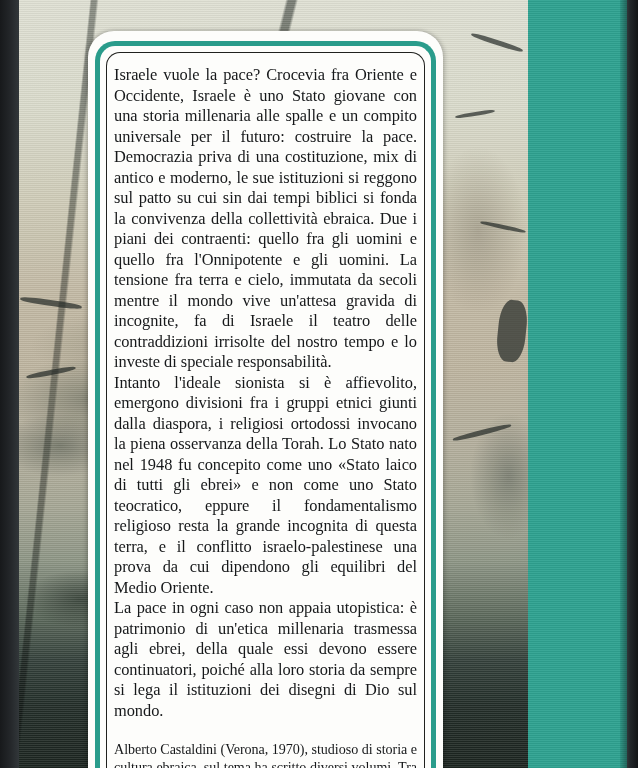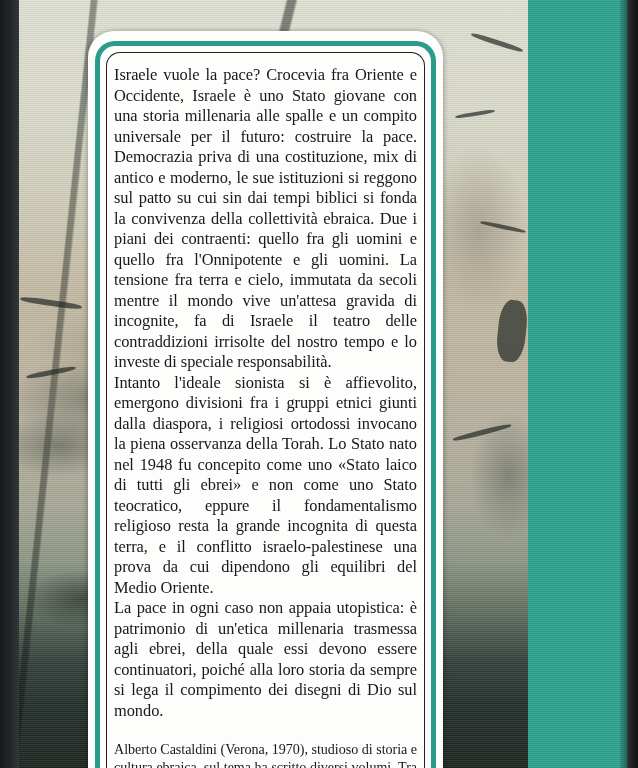--- a/index.html
+++ b/index.html
@@ -201,21 +201,21 @@
 
   <div class="card">
     <div class="teal-rule"></div>
     <div class="black-rule"></div>
 
     <div class="text-area">
 
       <div class="blurb">
         <p>Israele vuole la pace? Crocevia fra Oriente e Occidente, Israele è uno Stato giovane con una storia millenaria alle spalle e un compito universale per il futuro: costruire la pace. Democrazia priva di una costituzione, mix di antico e moderno, le sue istituzioni si reggono sul patto su cui sin dai tempi biblici si fonda la convivenza della collettività ebraica. Due i piani dei contraenti: quello fra gli uomini e quello fra l'Onnipotente e gli uomini. La tensione fra terra e cielo, immutata da secoli mentre il mondo vive un'attesa gravida di incognite, fa di Israele il teatro delle contraddizioni irrisolte del nostro tempo e lo investe di speciale responsabilità.</p>
         <p>Intanto l'ideale sionista si è affievolito, emergono divisioni fra i gruppi etnici giunti dalla diaspora, i religiosi ortodossi invocano la piena osservanza della Torah. Lo Stato nato nel 1948 fu concepito come uno «Stato laico di tutti gli ebrei» e non come uno Stato teocratico, eppure il fondamentalismo religioso resta la grande incognita di questa terra, e il conflitto israelo-palestinese una prova da cui dipendono gli equilibri del Medio Oriente.</p>
-        <p>La pace in ogni caso non appaia utopistica: è patrimonio di un'etica millenaria trasmessa agli ebrei, della quale essi devono essere continuatori, poiché alla loro storia da sempre si lega il compimento dei disegni di Dio sul mondo.</p>
+        <p>La pace in ogni caso non appaia utopistica: è patrimonio di un'etica millenaria trasmessa agli ebrei, della quale essi devono essere continuatori, poiché alla loro storia da sempre si lega il istituzioni dei disegni di Dio sul mondo.</p>
       </div>
 
       <div class="bio">
         <span>Alberto Castaldini (Verona, 1970), studioso di storia e cultura ebraica, sul tema ha scritto diversi volumi. Tra i più recenti: </span>
       </div>
 
     </div>
   </div>
 
 </div>

